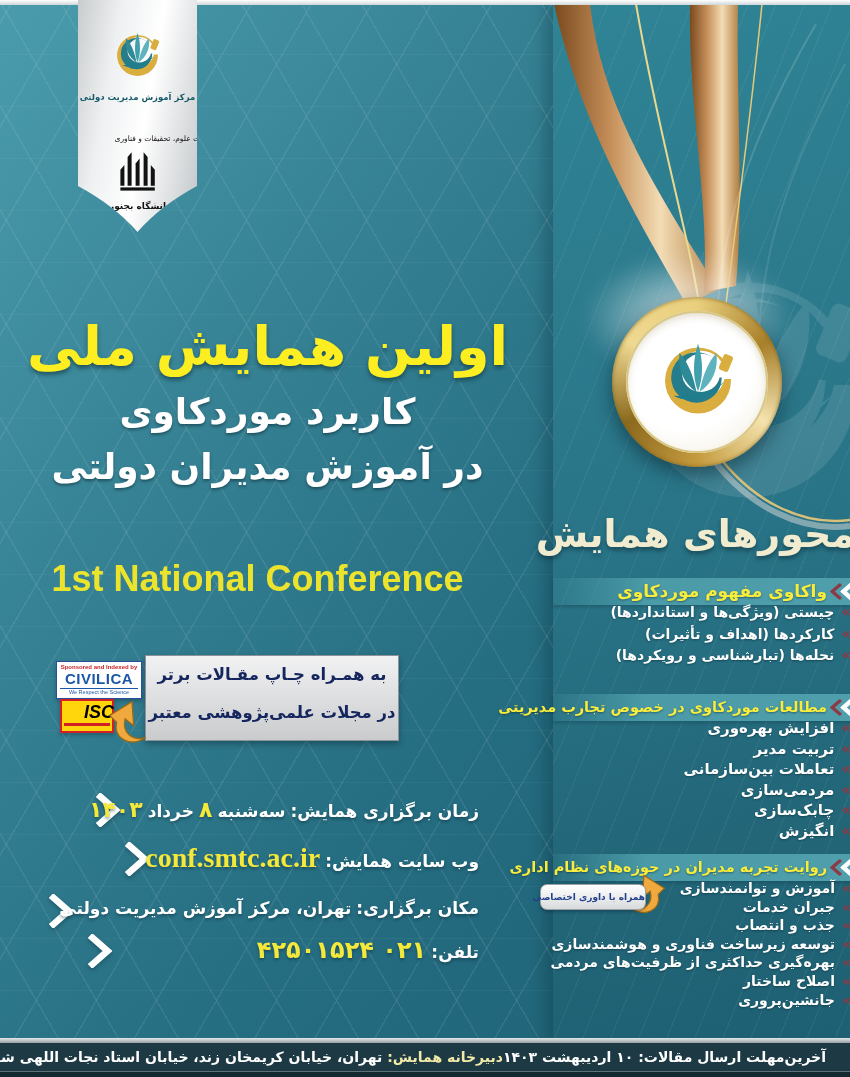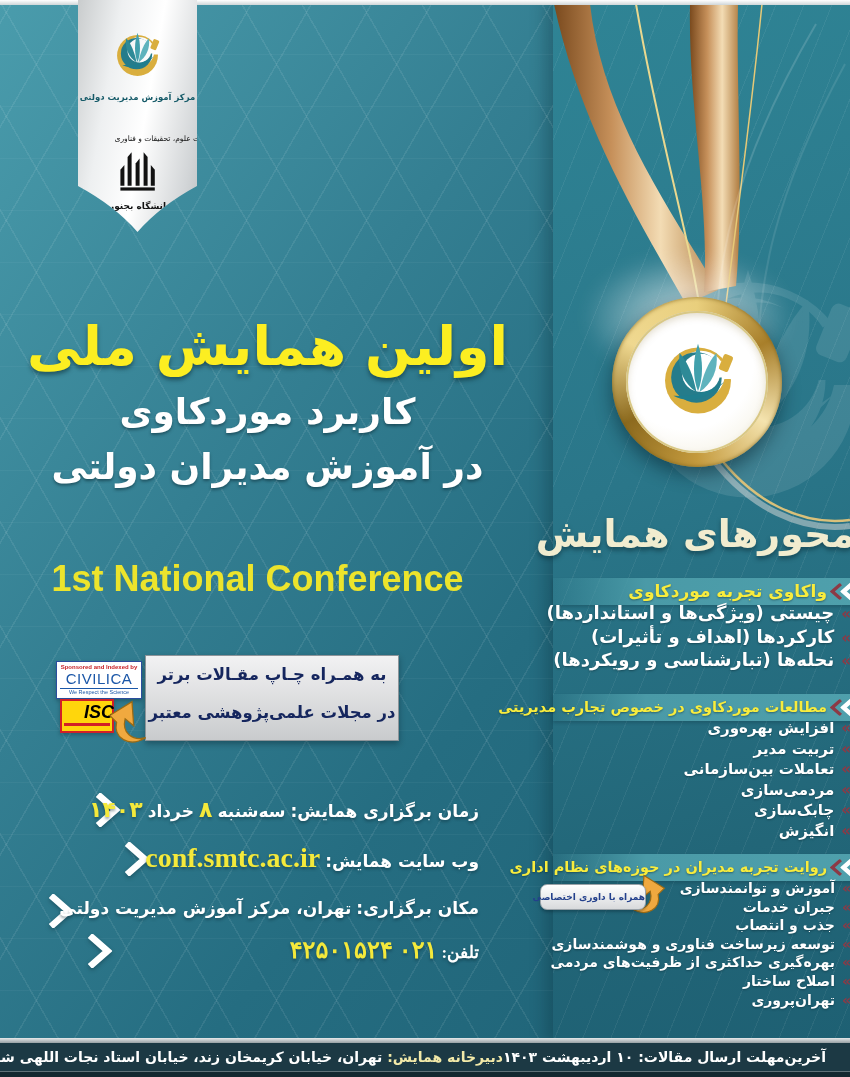--- a/index.html
+++ b/index.html
@@ -39,55 +39,55 @@
   .title-en .e1{font-size:36px;font-weight:600;color:#ece42c;line-height:1.15;}
   .title-en .e2{font-size:17.5px;color:#dde9ec;margin-top:3px;}
   
   .notebox{position:absolute;left:145px;top:655px;width:252px;height:84px;z-index:5;
     background:linear-gradient(180deg,#f2f2f3,#c9cbcd);border:1px solid #8d9499;box-shadow:0 3px 6px rgba(0,20,30,.35);
     direction:rtl;text-align:center;color:#15265а;}
   .notebox div{font-size:16.5px;font-weight:bold;color:#15265e;line-height:38px;white-space:nowrap;}
   .civilica{position:absolute;left:56px;top:661px;width:84px;height:36px;z-index:5;background:#fff;border:1.5px solid #2a4e9e;
     text-align:center;font-family:"Liberation Sans",sans-serif;box-shadow:0 2px 4px rgba(0,20,30,.3);}
   .civilica .c1{font-size:6px;color:#c81f25;font-weight:bold;line-height:7px;margin-top:2px;}
-  .civilica .c2{font-size:15px;color:#1b57a8;font-weight:normal;line-height:16px;letter-spacing:.5px;}
+  .civilica .c2{font-size:15px;color:#1b57a8;font-weight:bold;line-height:16px;letter-spacing:.5px;}
   .civilica .c3{font-size:5.5px;color:#1b57a8;line-height:7px;border-top:1px solid #1b57a8;margin:1px 3px 0 3px;}
   .isc{position:absolute;left:60px;top:699px;width:50px;height:30px;z-index:5;background:#ffd60c;border:2.5px solid #d22027;
     text-align:center;font-family:"Liberation Sans",sans-serif;box-shadow:0 2px 4px rgba(0,20,30,.3);}
   .isc .i1{font-size:18px;font-weight:bold;font-style:italic;color:#000;line-height:22px;margin-left:22px;}
   .isc .i2{height:3px;background:#d22027;margin:0 2px;}
   .arrow-ul{position:absolute;left:106px;top:700px;width:52px;height:48px;z-index:6;}
   
   .drow{position:absolute;right:384px;z-index:5;direction:rtl;white-space:nowrap;text-shadow:0 2px 3px rgba(10,40,50,.45);}
   .drow .lab{font-size:17px;font-weight:bold;color:#fff;}
   .drow .wht{font-size:17px;font-weight:bold;color:#fff;}
   .drow .yel{font-size:22px;font-weight:bold;color:#f4e93b;}
   .drow .url{font-size:28px;font-weight:bold;color:#f4e93b;font-family:"Liberation Serif",serif;direction:ltr;unicode-bidi:isolate;}
   .drow .num{font-size:24px;font-weight:bold;color:#f4e93b;letter-spacing:2px;}
-  #row-date{top:797px;} #row-web{top:842px;} #row-venue{top:898px;} #row-phone{top:936px;font-family:Liberation Serif, serif;}
+  #row-date{top:797px;} #row-web{top:842px;} #row-venue{top:898px;} #row-phone{top:936px;}
   .chev{position:absolute;width:26px;height:34px;color:#fff;z-index:5;filter:drop-shadow(0 2px 2px rgba(10,40,50,.4));}
   #ch1{left:95px;top:793px;} #ch2{left:124px;top:842px;} #ch3{left:48px;top:894px;} #ch4{left:87px;top:934px;}
   
   .topics-heading{position:absolute;right:8px;top:512px;z-index:5;direction:rtl;font-size:38px;font-weight:bold;color:#f1eccf;
     text-shadow:0 3px 4px rgba(10,40,50,.5);white-space:nowrap;}
   .band{position:absolute;left:553px;right:0;height:27px;z-index:4;
     background:linear-gradient(270deg,#4fa0ac 0%,#4a9aa7 70%,rgba(79,160,172,.12) 100%);
     box-shadow:0 2px 3px rgba(10,40,50,.25);}
   .band .btxt{position:absolute;right:36px;top:0;line-height:27px;font-weight:bold;color:#f8ec3d;direction:rtl;white-space:nowrap;
     text-shadow:0 1px 2px rgba(10,40,50,.5);}
   #band1{top:578px;} #band1 .btxt{font-size:17px;}
   #band2{top:694px;} #band2 .btxt{font-size:14.5px;}
   #band3{top:854px;} #band3 .btxt{font-size:14.5px;}
   .bchev-w{position:absolute;right:6px;top:2px;width:17px;height:23px;color:#fff;transform:scaleX(-1);}
   .bchev-r{position:absolute;right:21px;top:5px;width:12px;height:17px;color:#8c3a46;transform:scaleX(-1);}
   .tlist{position:absolute;right:12px;z-index:4;direction:rtl;text-align:right;list-style:none;margin:0;padding:0;}
   .tlist li{white-space:nowrap;color:#fff;font-weight:bold;text-shadow:0 1px 2px rgba(10,40,50,.5);}
   .blt{direction:ltr;unicode-bidi:isolate;display:inline-block;color:#8c3a46;margin-left:7px;text-shadow:none;}
   .blt::before{content:"«";}
-  #list1{top:602px;} #list1 li{font-size:18px;line-height:21.5px;text-align:right;} #list1 .blt{font-size:15px;}
+  #list1{top:602px;} #list1 li{font-size:14px;line-height:21.5px;text-align:right;} #list1 .blt{font-size:15px;}
   #list2{top:718px;} #list2 li{font-size:15px;line-height:20.5px;} #list2 .blt{font-size:15px;}
   #list3{top:879px;} #list3 li{font-size:14px;line-height:18.6px;} #list3 .blt{font-size:14px;}
   .badge{position:absolute;left:540px;top:884px;width:104px;height:24px;z-index:6;background:linear-gradient(180deg,#ffffff,#d8dadc);
     border:1px solid #9aa2a8;border-radius:7px;text-align:center;direction:rtl;box-shadow:0 2px 3px rgba(0,20,30,.3);}
   .badge span{font-size:9px;font-weight:bold;color:#23408c;line-height:22px;white-space:nowrap;}
   .arrow-ur{position:absolute;left:618px;top:874px;width:52px;height:44px;z-index:5;transform:scaleX(-1);}
   
   .ribbons{position:absolute;left:540px;top:4px;width:310px;height:556px;z-index:3;pointer-events:none;}
   .medallion{position:absolute;left:612px;top:297px;width:170px;height:170px;border-radius:50%;z-index:4;
     background:conic-gradient(#e9cf7d,#a87f2a,#f4e3ae,#c49a3d,#8c6a1e,#efd890,#e9cf7d);
@@ -253,21 +253,21 @@
       <use href="#chevron"></use>
     </svg>
   <div class="drow" id="row-phone">
     <span class="lab">تلفن:</span>
     <span class="num">۰۲۱ ۴۲۵۰۱۵۲۴</span>
   </div>
 
   <div class="topics-heading">محورهای همایش</div>
 
   <div class="band" id="band1">
-    <span class="btxt">واکاوی تجربه موردکاوی</span>
+    <span class="btxt">واکاوی مفهوم موردکاوی</span>
     <svg class="bchev-r" viewBox="0 0 26 36">
         <use href="#chevron"></use>
       </svg>
     <svg class="bchev-w" viewBox="0 0 26 36">
         <use href="#chevron"></use>
       </svg>
   </div>
   <ul class="tlist" id="list1">
     <li><span class="blt"></span><span>چیستی (ویژگی‌ها و استانداردها)</span></li>
     <li><span class="blt"></span><span>کارکردها (اهداف و تأثیرات)</span></li>
@@ -307,21 +307,21 @@
   <div class="badge">
     <span>همراه با داوری اختصاصی</span>
   </div>
   <ul class="tlist" id="list3">
     <li><span class="blt"></span><span>آموزش و توانمندسازی</span></li>
     <li><span class="blt"></span><span>جبران خدمات</span></li>
     <li><span class="blt"></span><span>جذب و انتصاب</span></li>
     <li><span class="blt"></span><span>توسعه زیرساخت فناوری و هوشمندسازی</span></li>
     <li><span class="blt"></span><span>بهره‌گیری حداکثری از ظرفیت‌های مردمی</span></li>
     <li><span class="blt"></span><span>اصلاح ساختار</span></li>
-    <li><span class="blt"></span><span>تهران‌پروری</span></li>
+    <li><span class="blt"></span><span>جانشین‌پروری</span></li>
   </ul>
 
   <div class="foot-strip"></div>
   <div class="foot-bar">
     <div class="grp">
       <span class="w">آخرین‌مهلت ارسال مقالات:</span>
       <span class="w">۱۰ اردیبهشت ۱۴۰۳</span>
     </div>
     <div class="grp">
       <span class="y">دبیرخانه همایش:</span>

